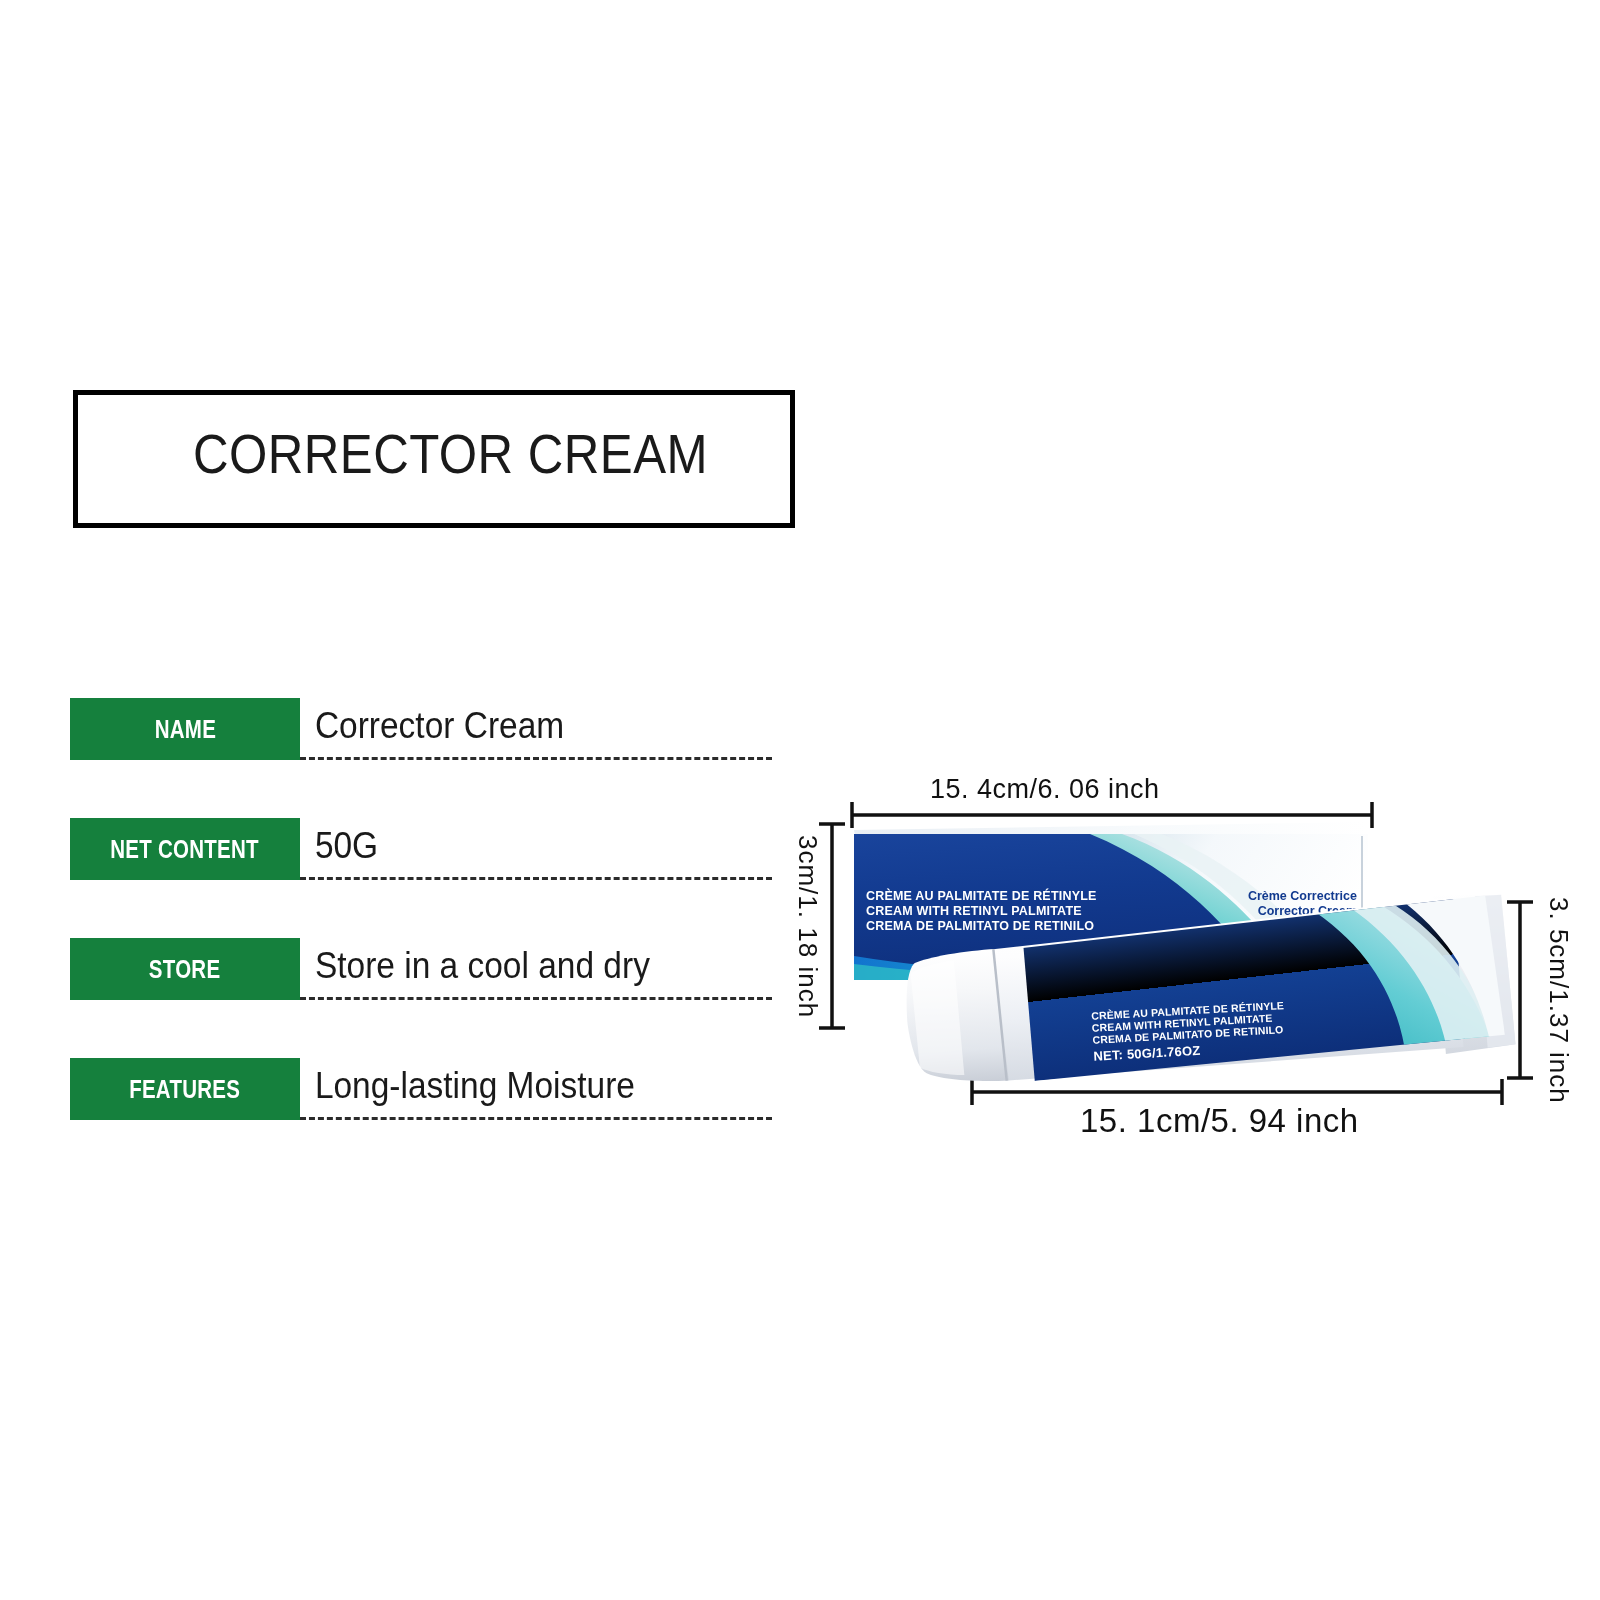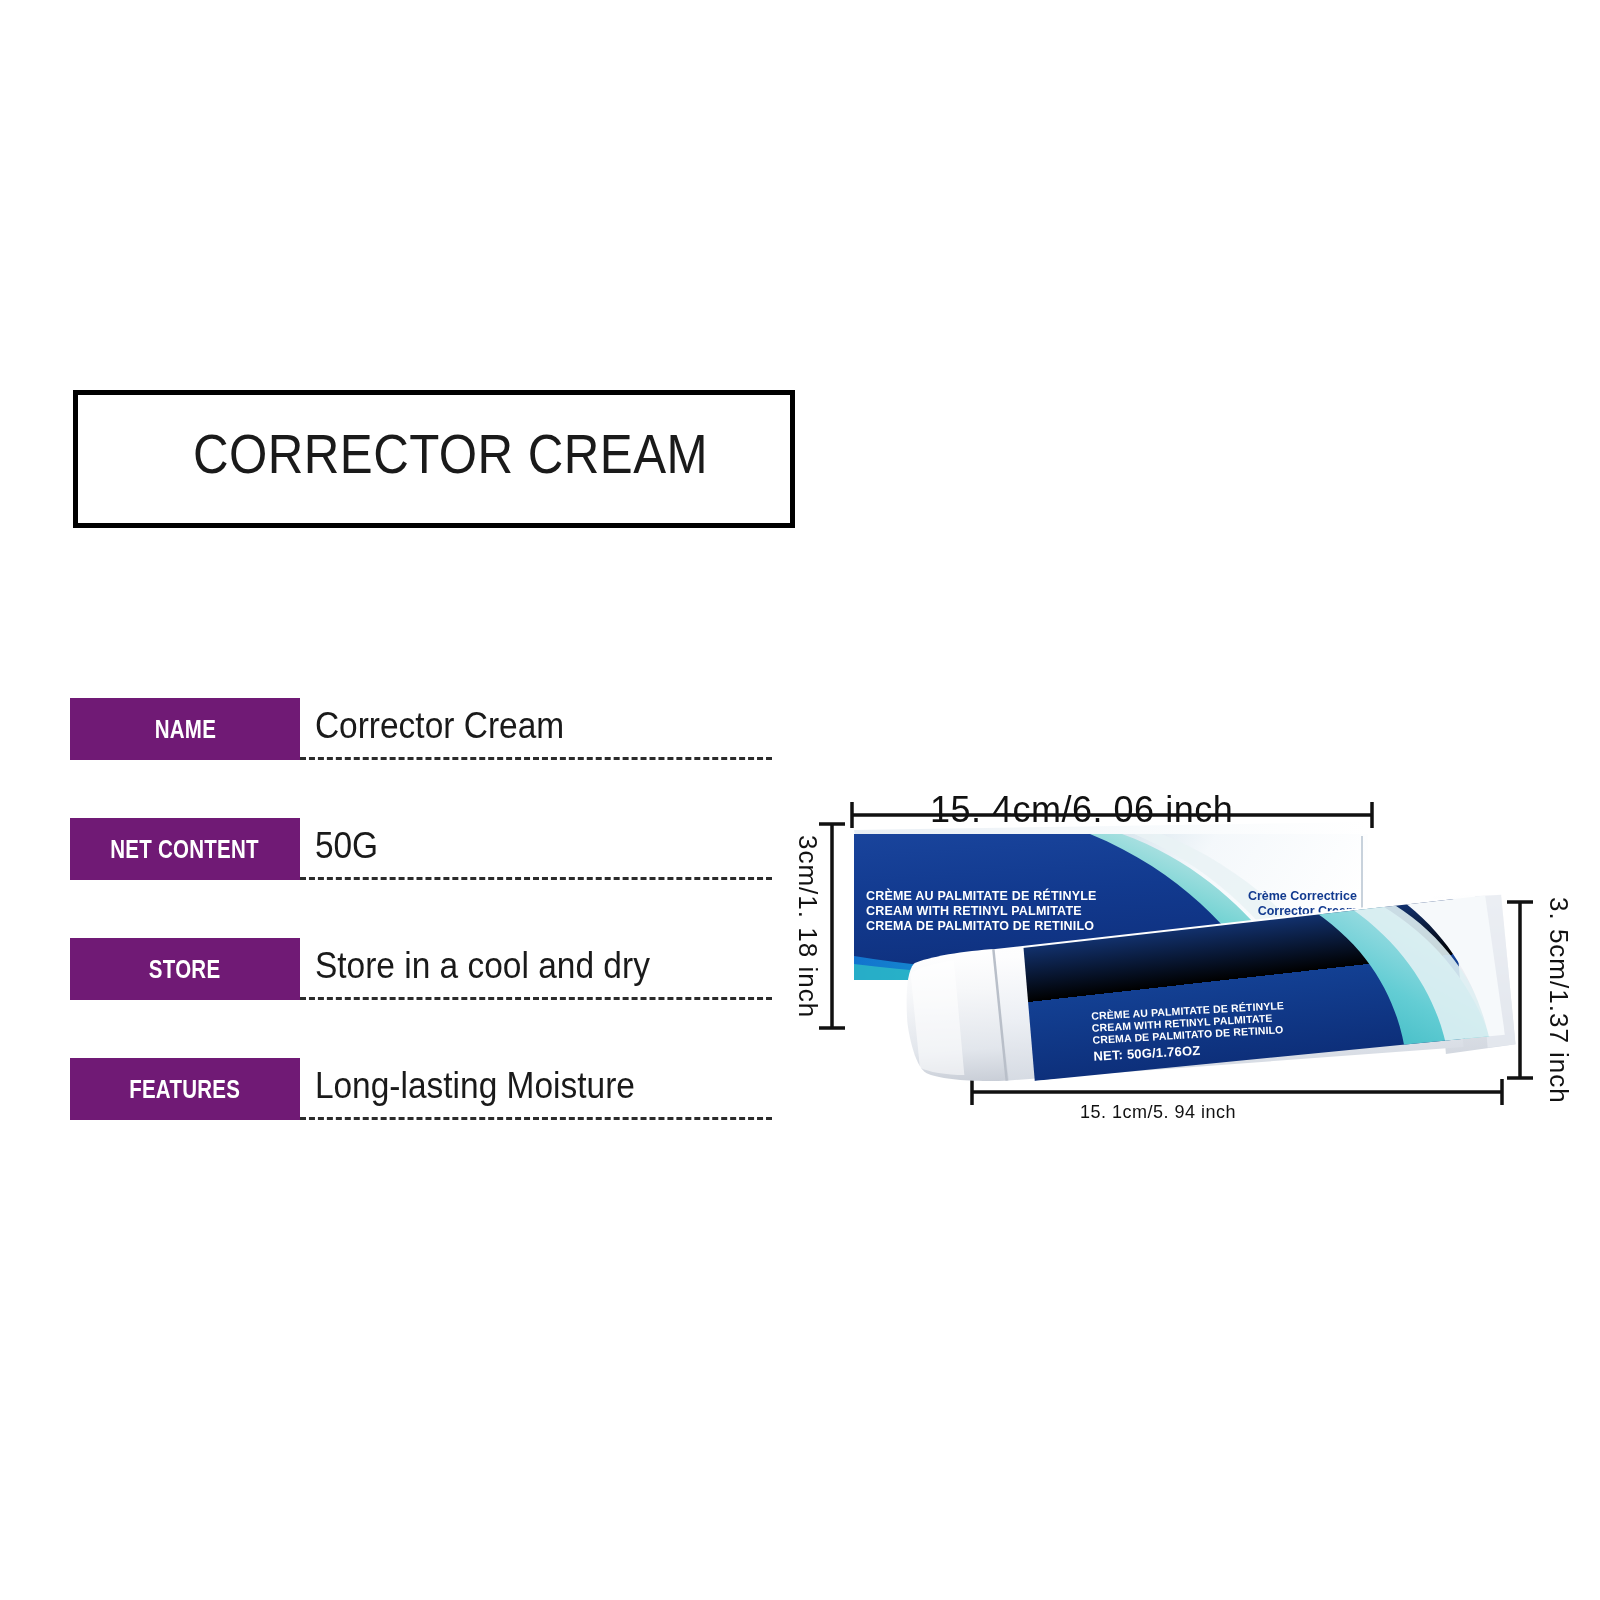--- a/index.html
+++ b/index.html
@@ -52,21 +52,21 @@
   .spec-row {
     position: relative;
     height: 120px;
   }
   .spec-label {
     position: absolute;
     left: 70px;
     top: 0;
     width: 230px;
     height: 62px;
-    background: #701a75;
+    background: #15803d;
     color: #ffffff;
     display: flex;
     align-items: center;
     justify-content: center;
   }
   .spec-label span {
     font-size: 25px;
     font-weight: 700;
     letter-spacing: 0.3px;
     transform: scaleX(0.82);
@@ -100,32 +100,31 @@
     top: 760px;
     width: 800px;
     height: 400px;
   }
 
   
   .dim-top {
     position: absolute;
     left: 140px;
     top: 14px;
-    font-size: 36px;
+    font-size: 27px;
     color: #111111;
     font-family: "Liberation Sans", sans-serif;
     white-space: nowrap;
     letter-spacing: 0.5px;
-    margin-top: 15px;
   }
   .dim-bottom {
     position: absolute;
     left: 290px;
     top: 342px;
-    font-size: 18px;
+    font-size: 33px;
     color: #111111;
     white-space: nowrap;
     letter-spacing: 0.5px;
   }
   .dim-left {
     position: absolute;
     left: -3px;
     top: 62px;
     width: 40px;
     height: 210px;

